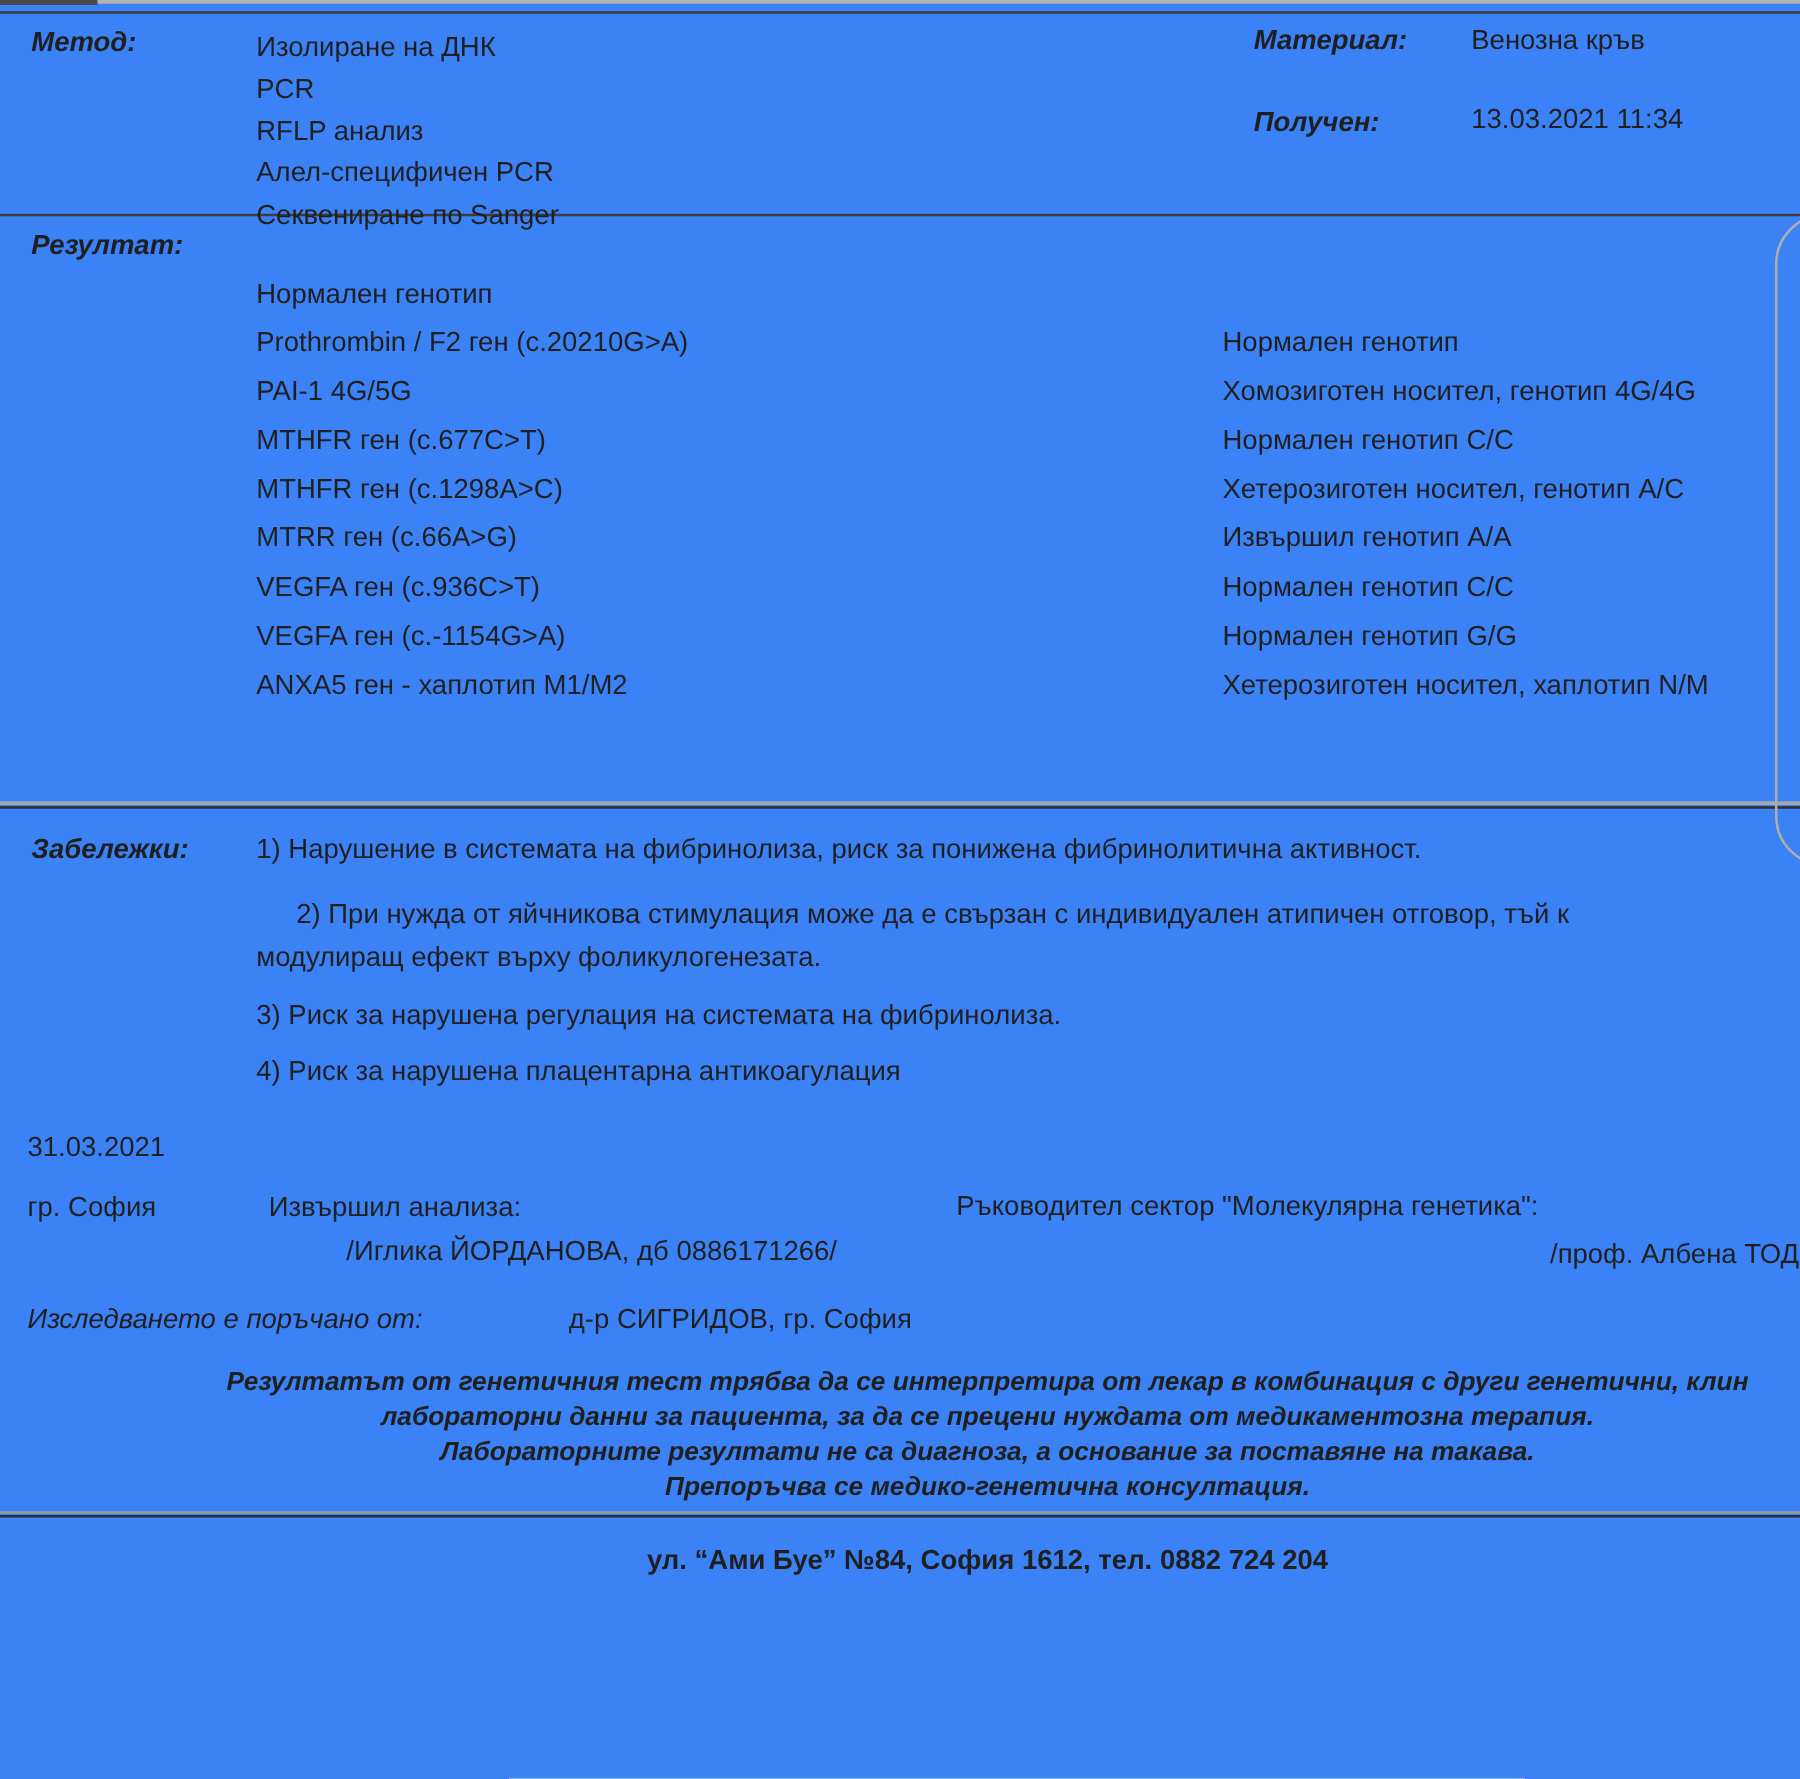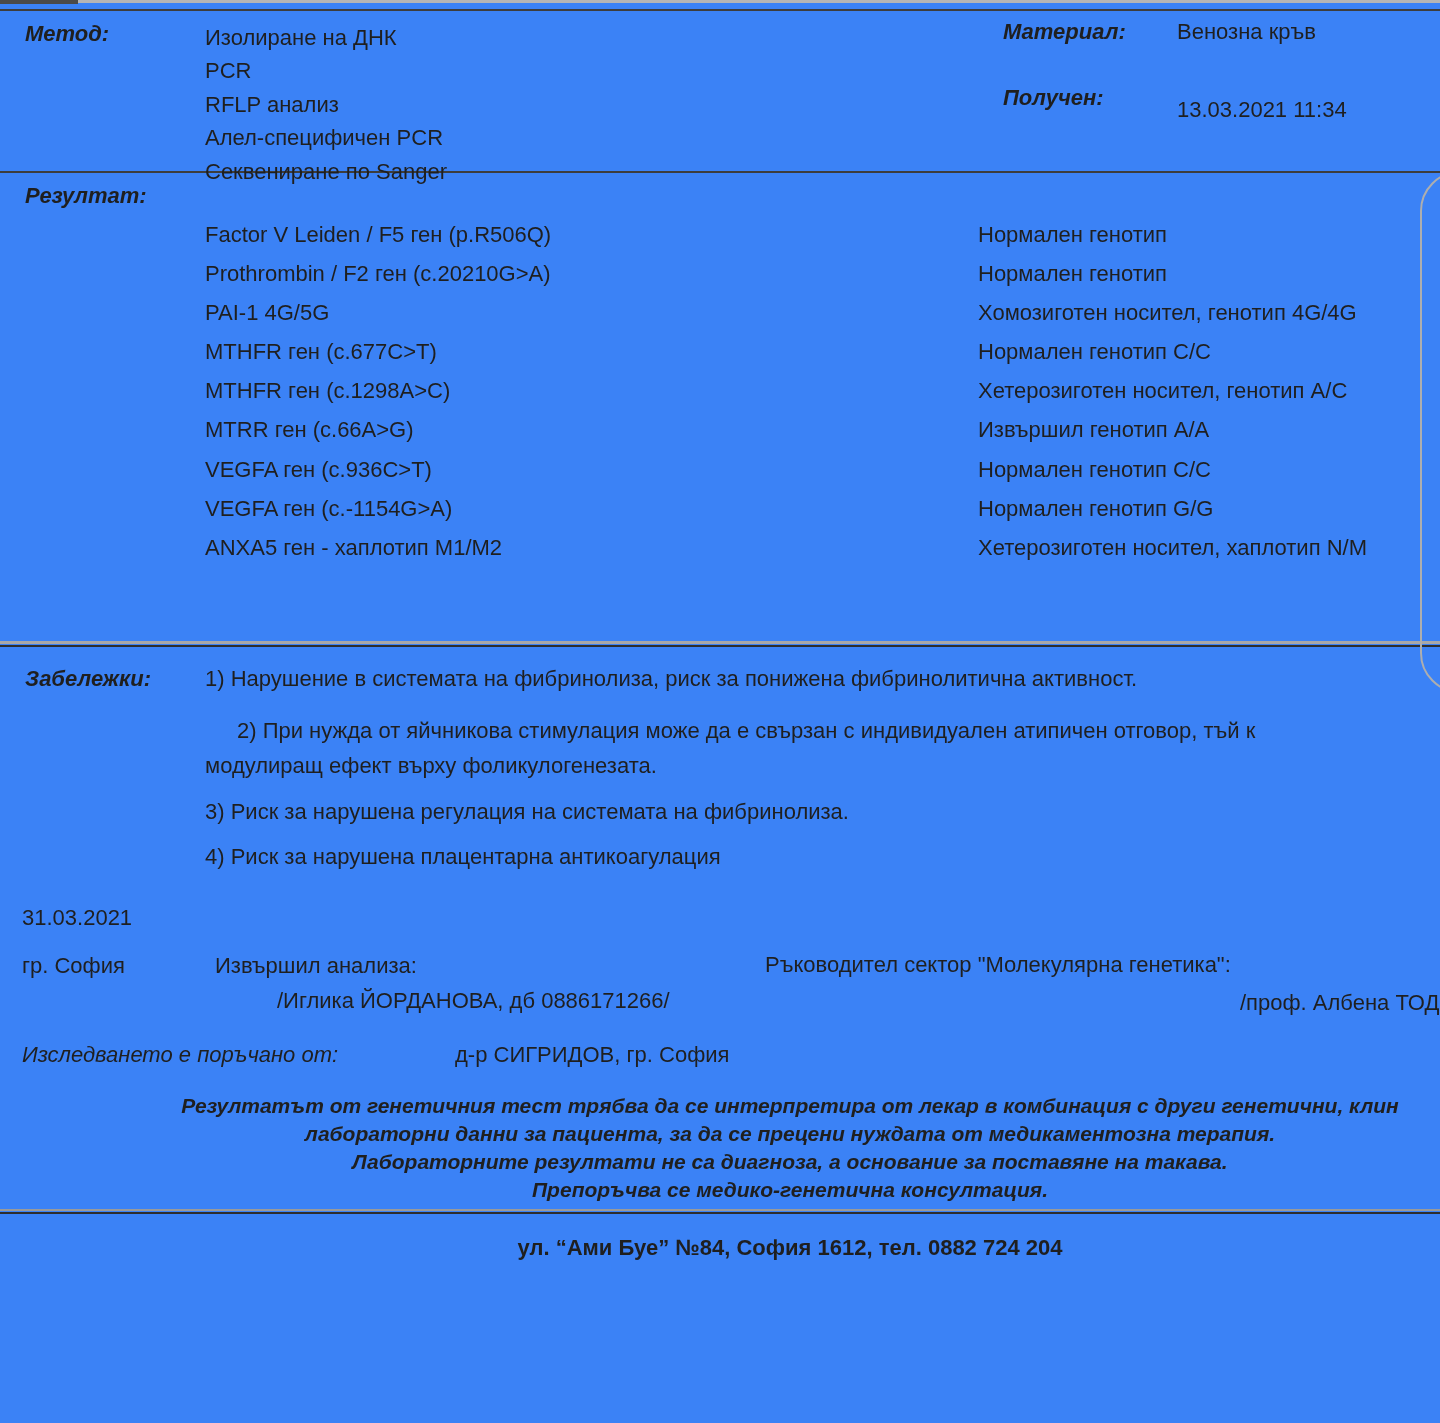--- a/index.html
+++ b/index.html
@@ -19,21 +19,21 @@
   .r3a{top:641px;height:3px;background:#a8a8a8;}
   .r3b{top:645px;height:2px;background:#2e2e2e;}
   .r4a{top:1209px;height:2px;background:#9a9a9a;}
   .r4b{top:1212px;height:2px;background:#2d2d2d;}
   
   .method-label{left:25px;top:21px;}
   .methods{left:205px;top:21px;line-height:33.4px;}
   .meta-material-label{left:1003px;top:19px;}
   .meta-material-value{left:1177px;top:19px;}
   .meta-received-label{left:1003px;top:85px;}
-  .meta-received-value{left:1177px;top:97px;}
+  .meta-received-value{left:1177px;top:82px;}
   
   .result-label{left:25px;top:183px;font-style:italic;}
   .results{position:absolute;left:205px;top:222px;right:0;}
   .result-row{display:flex;height:39.1px;align-items:flex-start;}
   .cell-test{flex:none;width:773px;white-space:nowrap;}
   .cell-result{white-space:nowrap;}
   
   .overlay-panel{
     position:absolute;left:1420px;top:171px;width:320px;height:518px;
     border:2px solid #aeaeae;border-radius:40px;background:transparent;z-index:6;
@@ -96,21 +96,20 @@
 
   <div class="abs lbl meta-material-label nowrap">Материал:</div>
   <div class="abs meta-material-value nowrap">Венозна кръв</div>
   <div class="abs lbl meta-received-label nowrap">Получен:</div>
   <div class="abs meta-received-value nowrap">13.03.2021 11:34</div>
 
   <div class="abs lbl result-label">Резултат:</div>
   <div class="results">
 
       <div class="result-row">
-        <span class="cell-test">Factor V Leiden / F5 ген (p.R506Q)</span>
         <span class="cell-result">Нормален генотип</span>
       </div>
 
       <div class="result-row">
         <span class="cell-test">Prothrombin / F2 ген (c.20210G&gt;A)</span>
         <span class="cell-result">Нормален генотип</span>
       </div>
 
       <div class="result-row">
         <span class="cell-test">PAI-1 4G/5G</span>

